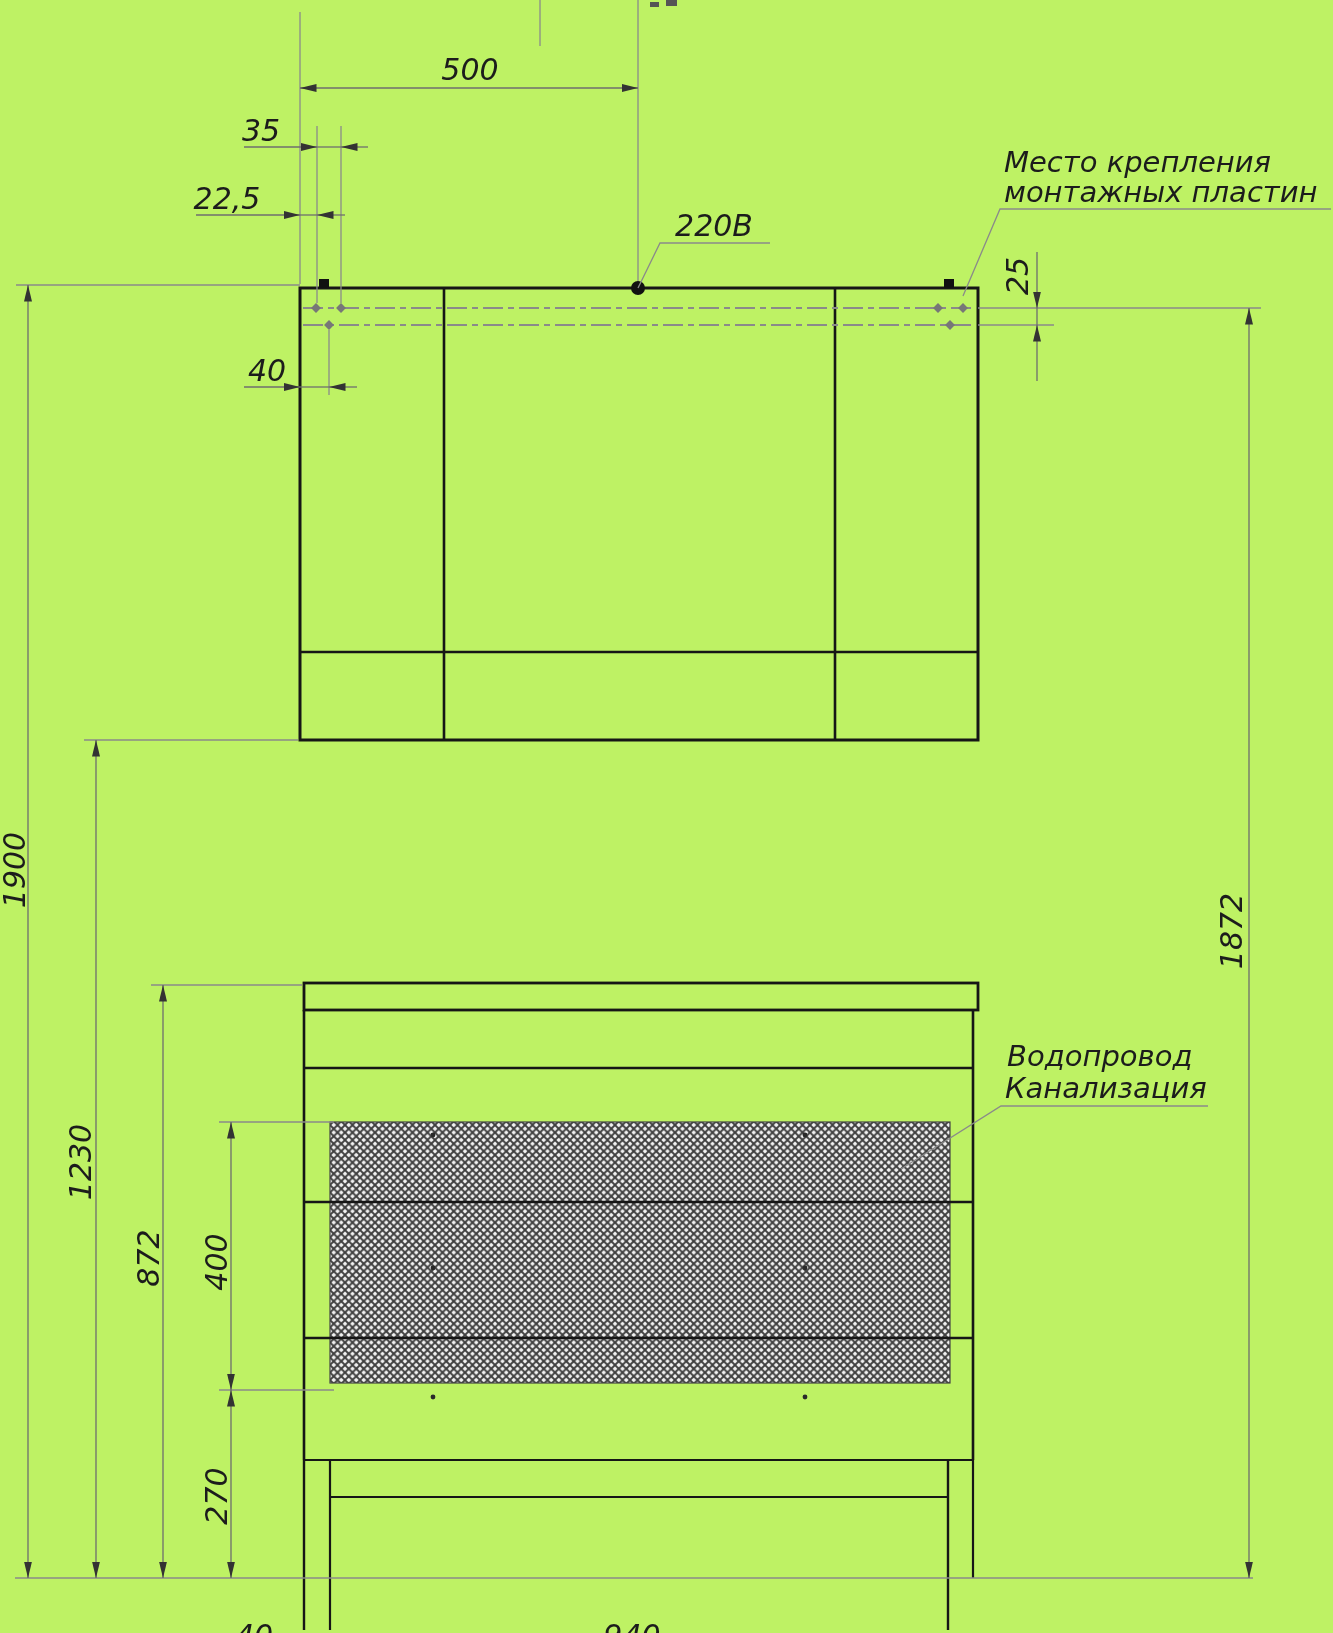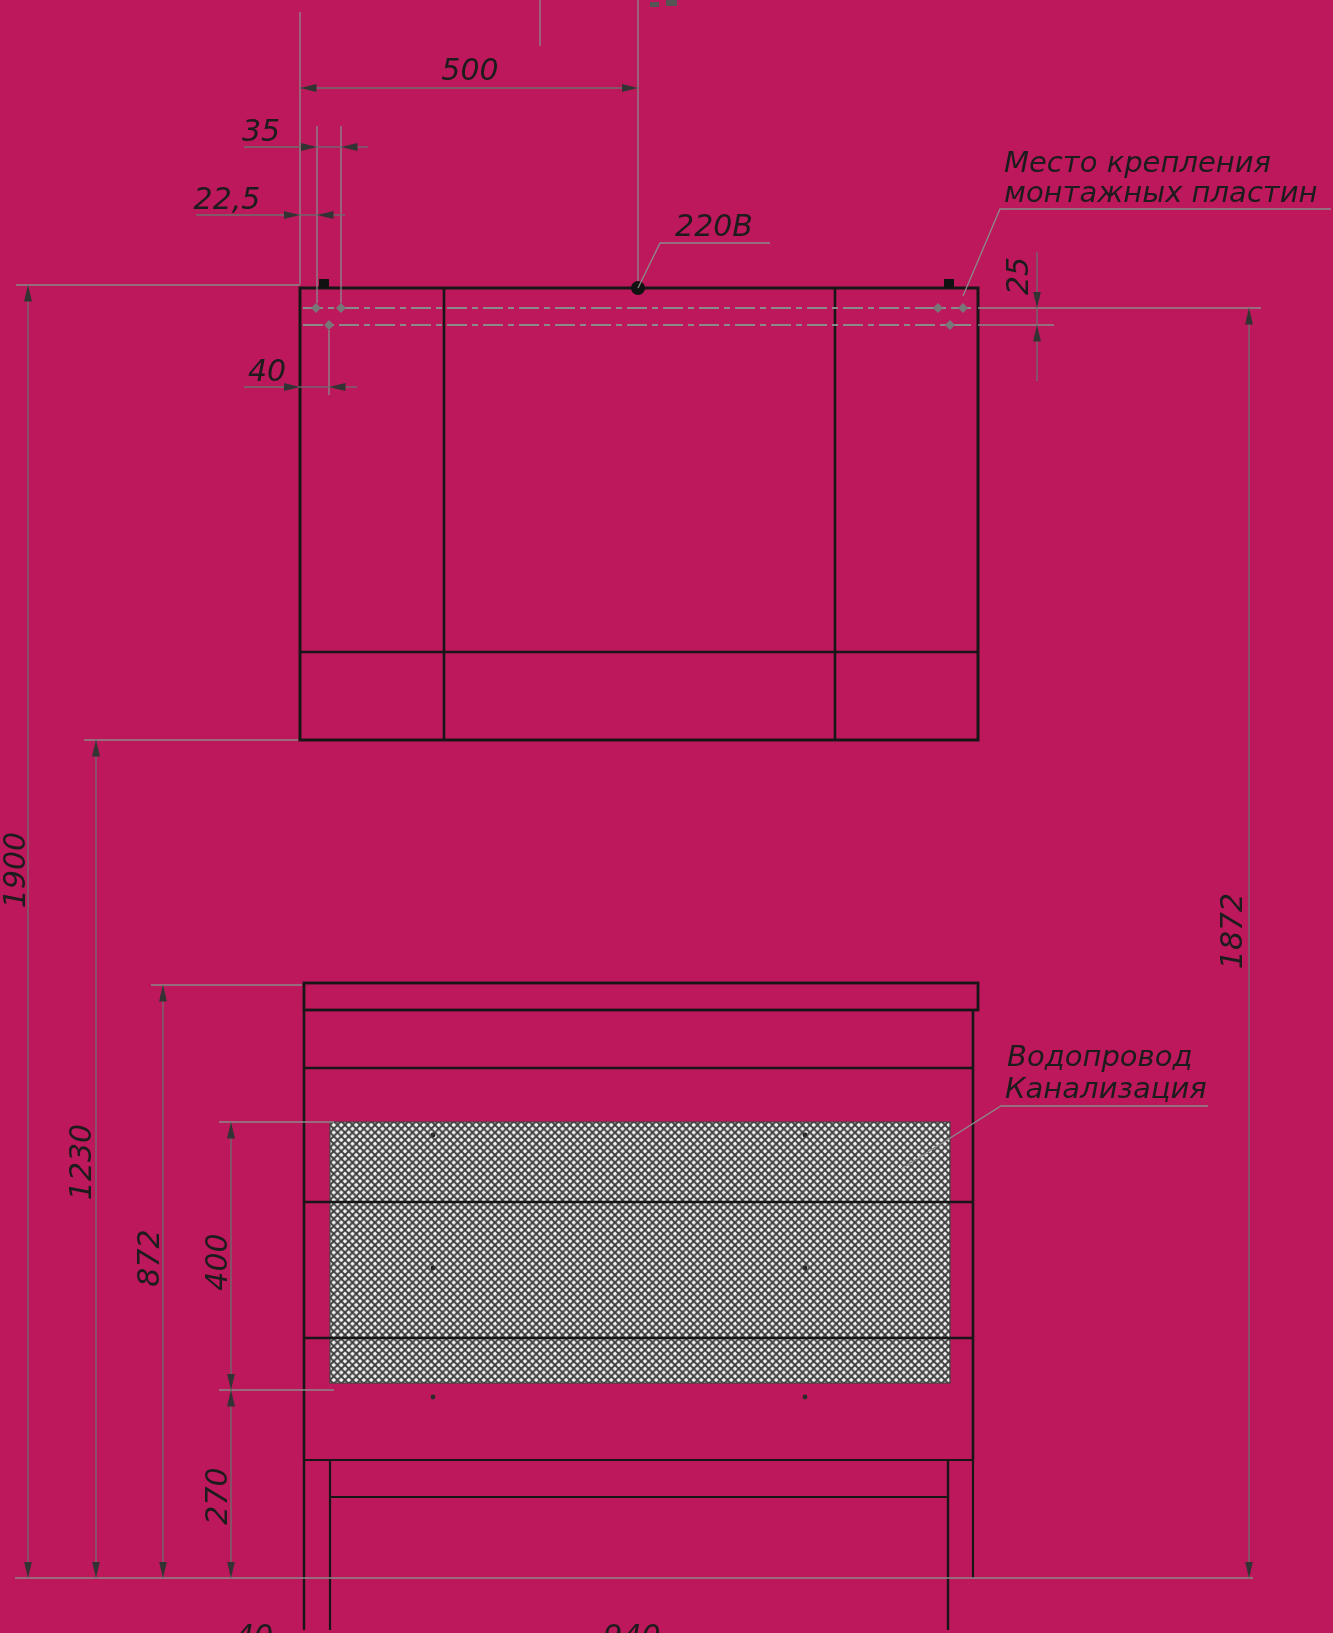--- a/index.html
+++ b/index.html
@@ -1,16 +1,16 @@
 <!DOCTYPE html>
 <html><head>
 <meta charset="utf-8">
 <style>
   html,body{margin:0;padding:0;background:#fff;}
-  .stage{position:relative;width:1333px;height:1633px;background:#be185d;overflow:hidden;
+  .stage{position:relative;width:1333px;height:1633px;background:#bef264;overflow:hidden;
          font-family:"DejaVu Sans",sans-serif;}
   svg{position:absolute;left:0;top:0;}
   text{font-family:"DejaVu Sans",sans-serif;font-style:italic;fill:#1c1c1c;}
   .num{font-size:30px;}
   .lbl{font-size:29px;}
   .rot{dominant-baseline:central;}
   .mid{text-anchor:middle;}
   .thick{stroke:#161616;fill:none;}
   .thin{stroke:#8a8a8a;stroke-width:1.3;fill:none;}
   .dim{stroke:#6e6e6e;stroke-width:1.3;fill:none;}

